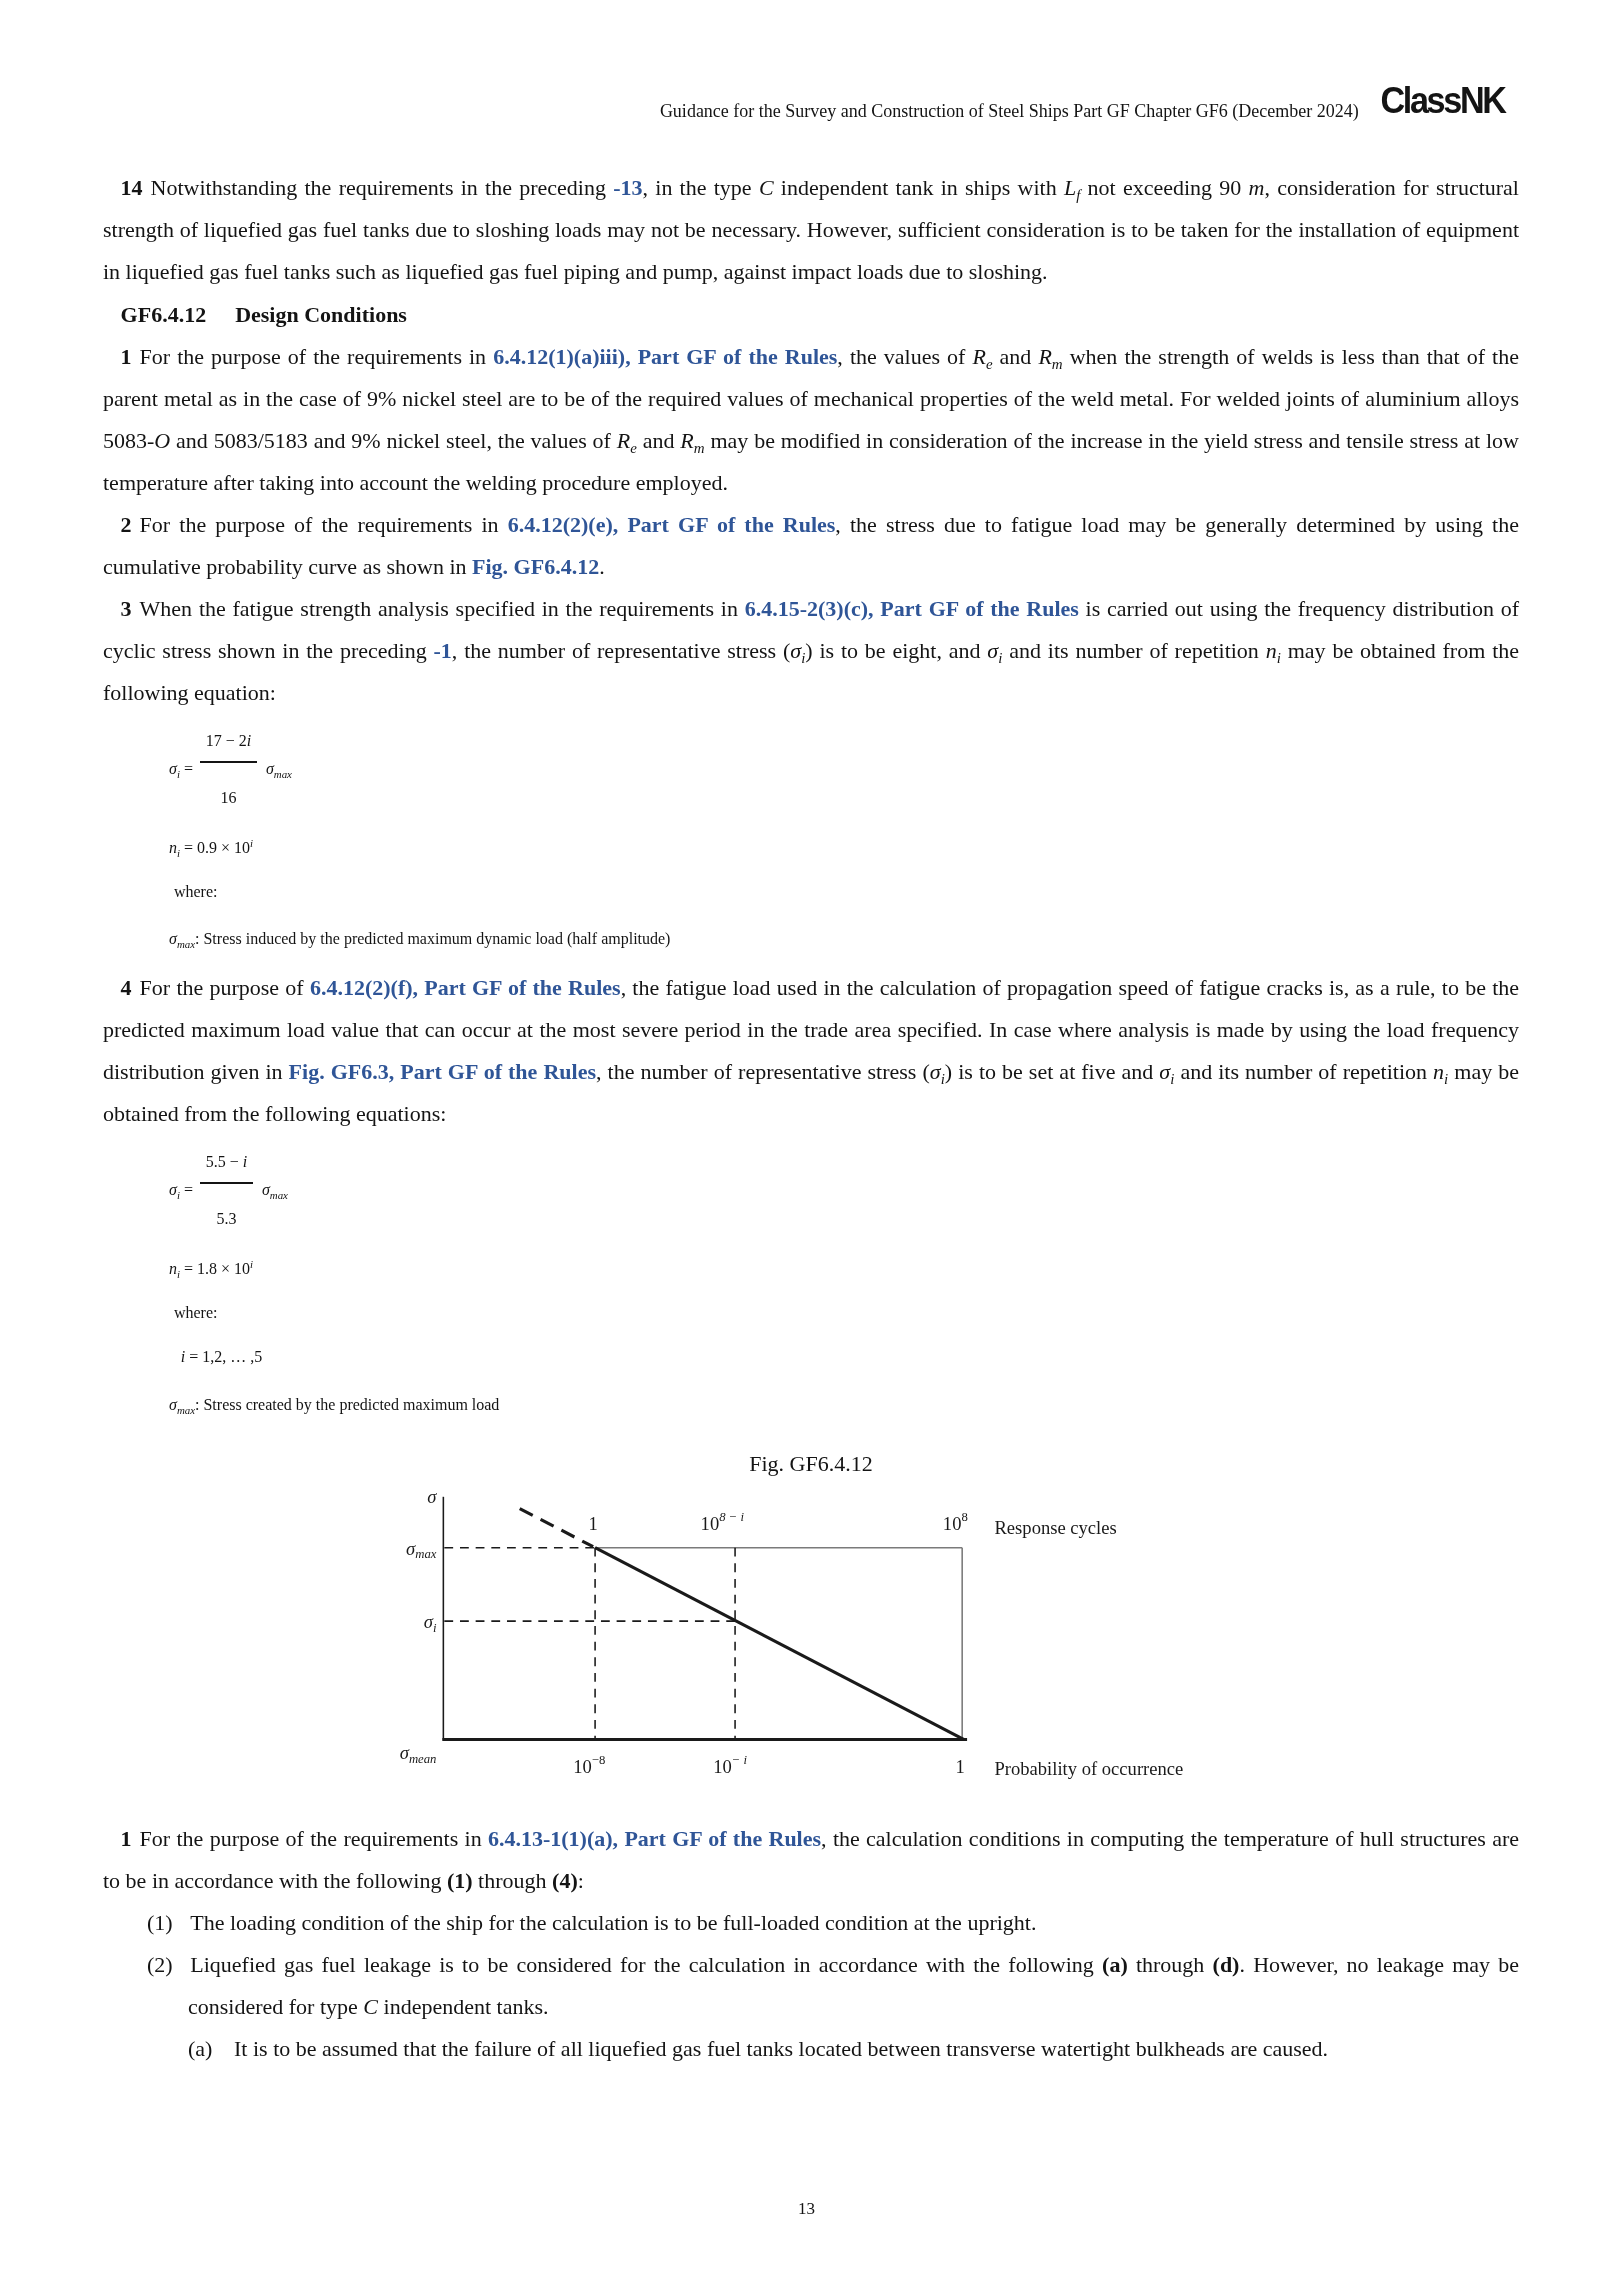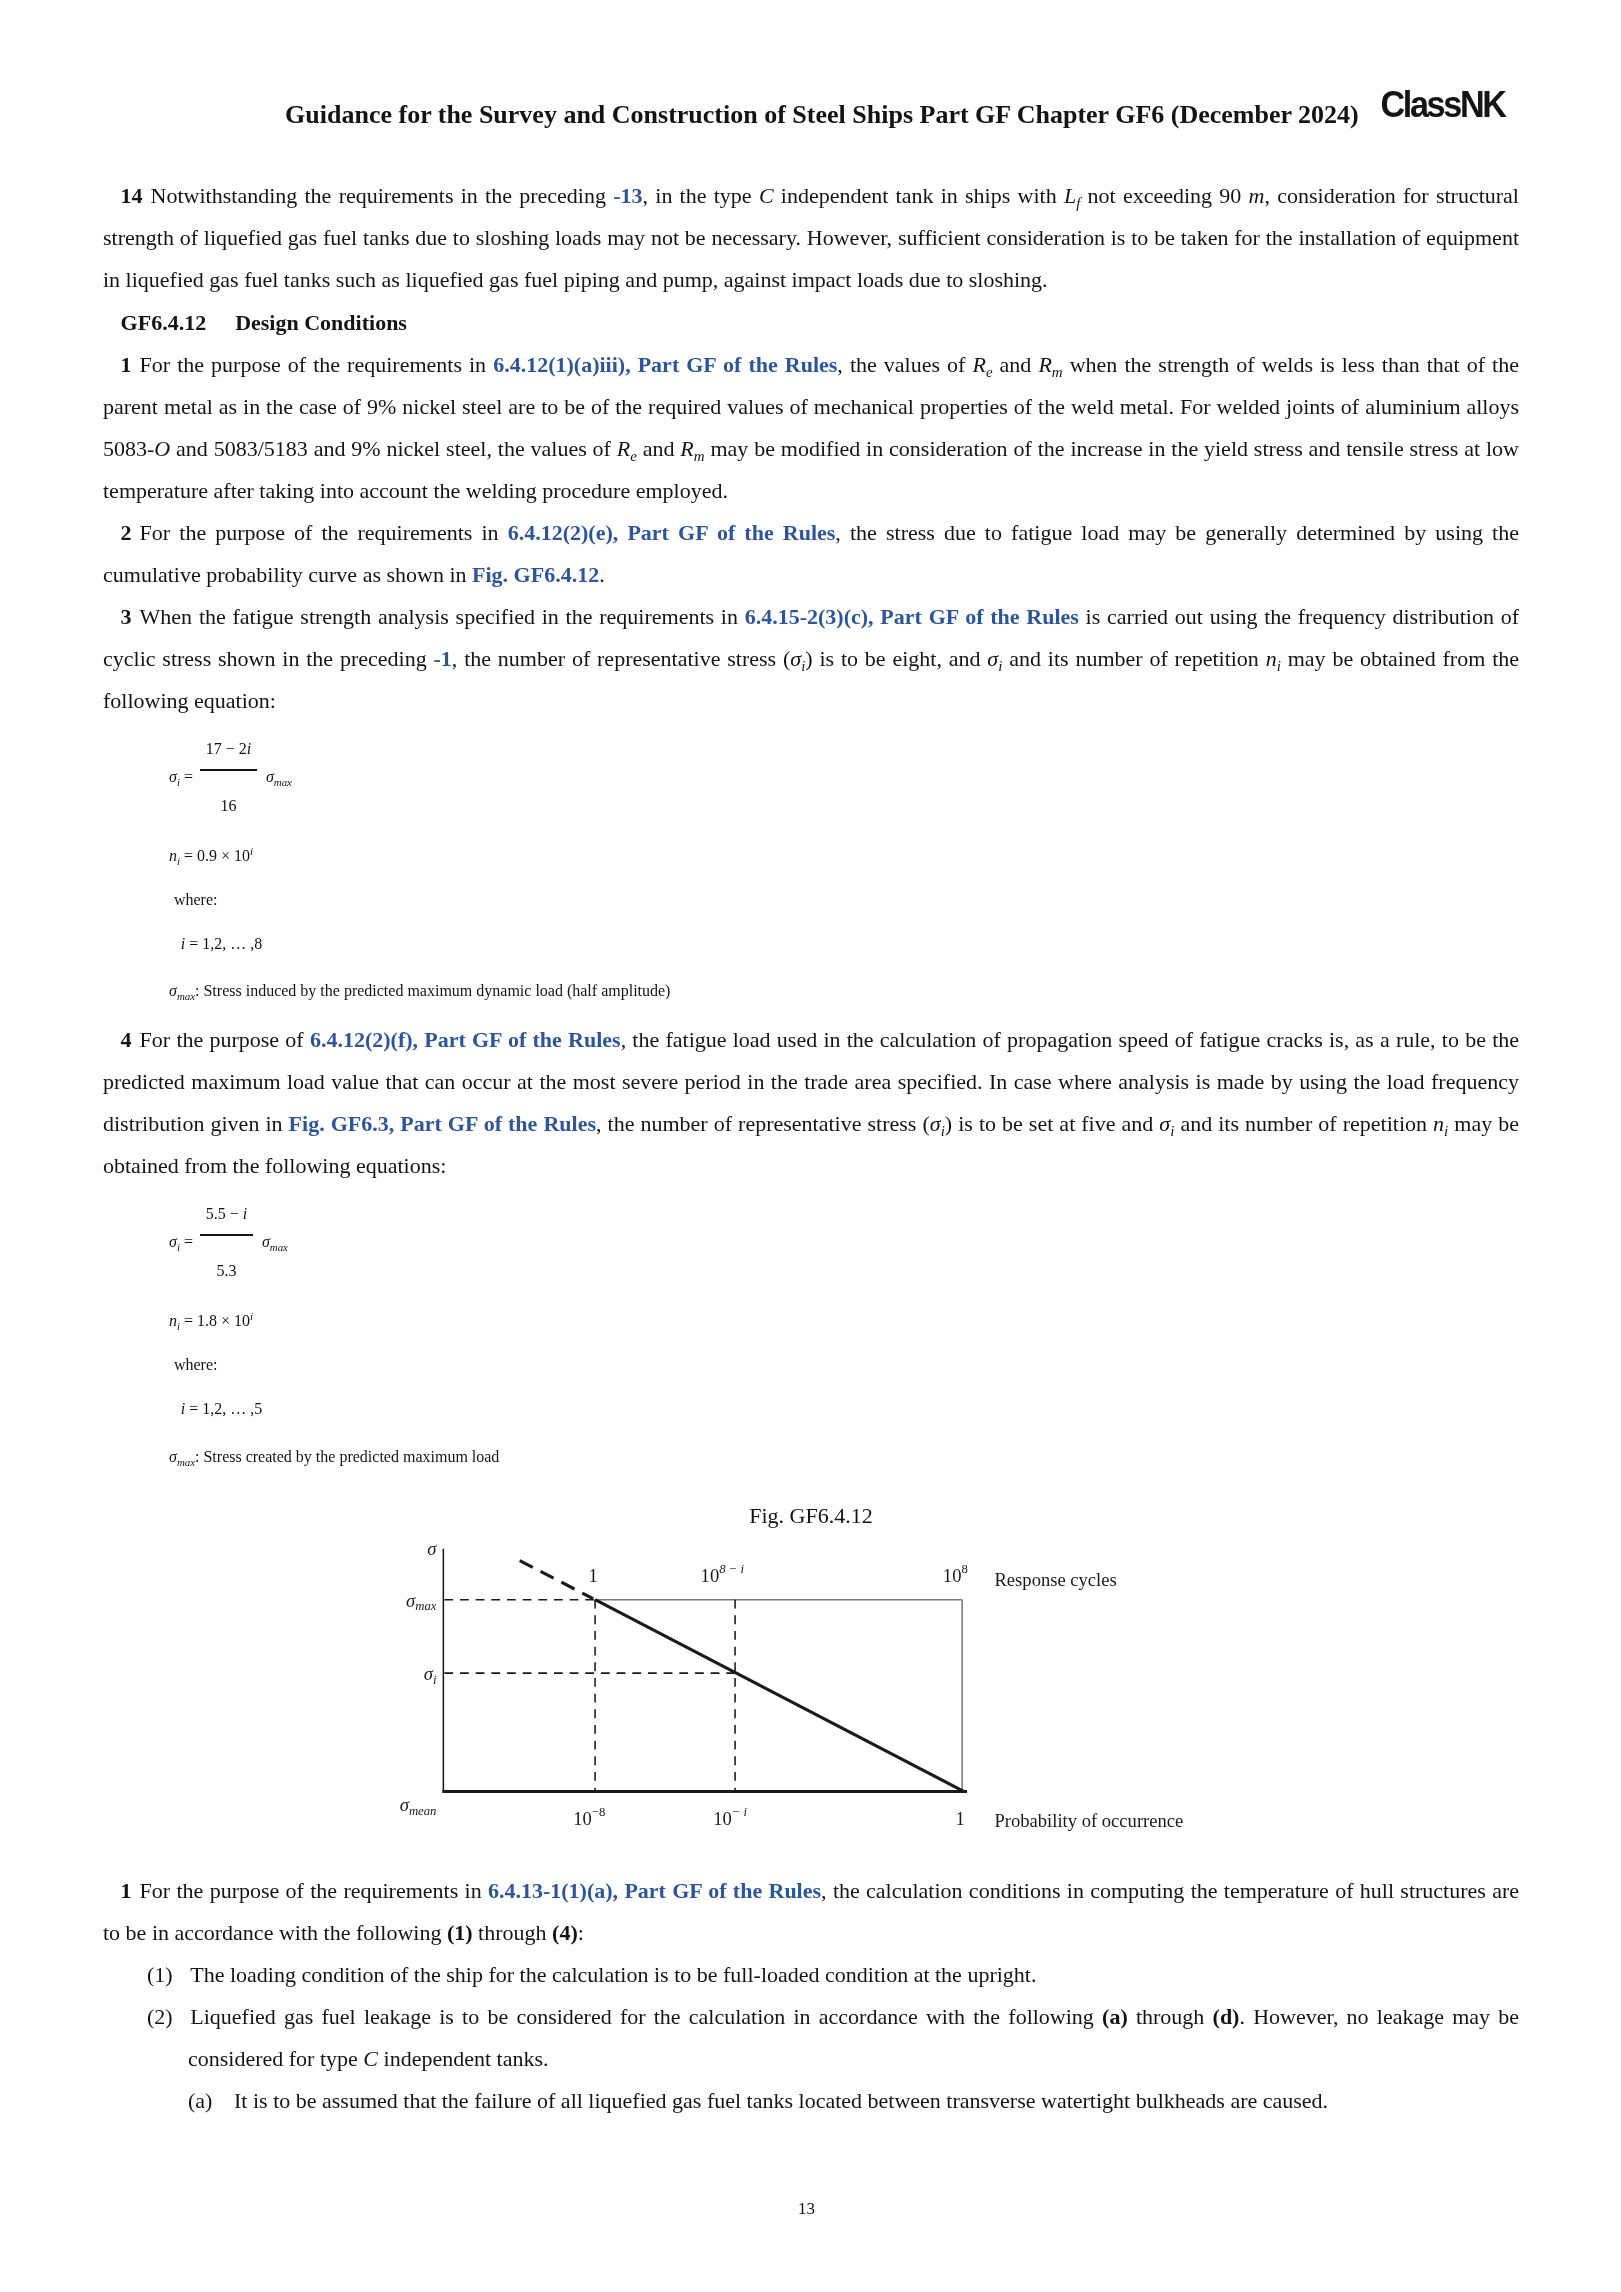--- a/index.html
+++ b/index.html
@@ -1,20 +1,20 @@
 <!DOCTYPE html>
 <html><head>
 <meta charset="utf-8">
 <style>
   html,body{margin:0;padding:0;background:#e8e8e8;}
   .page{width:1621px;height:2293px;position:relative;background:#ffffff;color:#141414;
         font-family:"Liberation Serif",serif;overflow:hidden;margin:0 auto;}
   
   .hdr{display:flex;justify-content:flex-end;align-items:center;gap:15.7px;padding:80px 116px 0 0;}
-  .hdr-title{font-size:26px;font-weight:bold;white-space:nowrap;margin-top:20px;}
+  .hdr-title{font-size:18px;font-weight:normal;white-space:nowrap;margin-top:20px;}
   .logo{font-family:"Liberation Sans",sans-serif;font-weight:bold;font-size:36px;
         letter-spacing:-2.5px;display:inline-block;transform:scaleX(.95);transform-origin:right center;}
   
   .content{padding:45px 102px 0 103px;font-size:22px;}
   .para{margin:0;line-height:42px;text-align:justify;text-indent:17.6px;}
   .pnum{font-weight:bold;margin-right:8px;}
   .heading{margin:0;line-height:43px;font-weight:bold;text-indent:17.6px;}
   .hnum{margin-right:29px;}
   .link{color:#2f5597;font-weight:bold;}
   .it{font-style:italic;}
@@ -63,21 +63,20 @@
       <div class="eqline eqfrac">
         <span><span class="it">σ</span><sub class="it">i</sub><span> = </span></span>
         <span class="frac">
           <span class="top"><span>17 − 2</span><span class="it">i</span></span>
           <span class="bot">16</span>
         </span>
         <span><span class="it">σ</span><sub class="it">max</sub></span>
       </div>
       <div class="eqline"><span><span class="it">n</span><sub class="it">i</sub><span> = 0.9 × 10</span><sup class="it">i</sup></span></div>
       <div class="eqline where">where:</div>
-      <div class="eqline range"><span><span class="it">i</span><span> = 1,2, … ,8</span></span></div>
       <div class="eqline def"><span><span class="it">σ</span><sub class="it">max</sub><span>: Stress induced by the predicted maximum dynamic load (half amplitude)</span></span></div>
     </div>
 
     <p class="para"><span class="pnum">4</span><span><span>For the purpose of </span><span class="link">6.4.12(2)(f), Part GF of the Rules</span><span>, the fatigue load used in the calculation of propagation speed of fatigue cracks is, as a rule, to be the predicted maximum load value that can occur at the most severe period in the trade area specified. In case where analysis is made by using the load frequency distribution given in </span><span class="link">Fig. GF6.3, Part GF of the Rules</span><span>, the number of representative stress (</span><span class="it">σ</span><sub class="it">i</sub><span>) is to be set at five and </span><span class="it">σ</span><sub class="it">i</sub><span> and its number of repetition </span><span class="it">n</span><sub class="it">i</sub><span> may be obtained from the following equations:</span></span></p>
 
     <div class="eqs">
       <div class="eqline eqfrac">
         <span><span class="it">σ</span><sub class="it">i</sub><span> = </span></span>
         <span class="frac">
           <span class="top"><span>5.5 − </span><span class="it">i</span></span>

